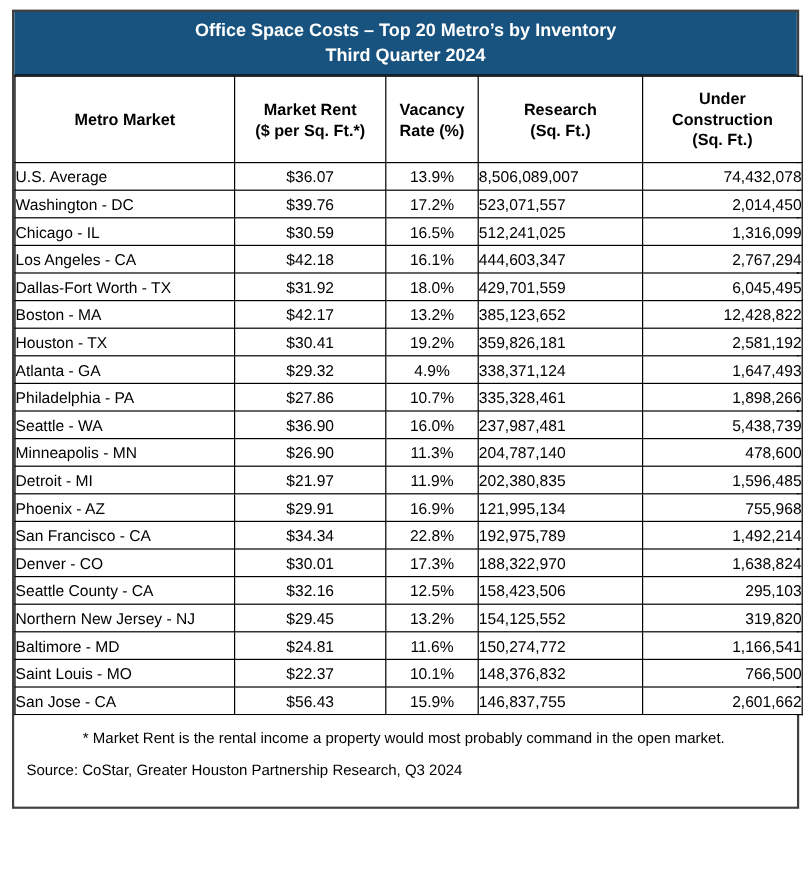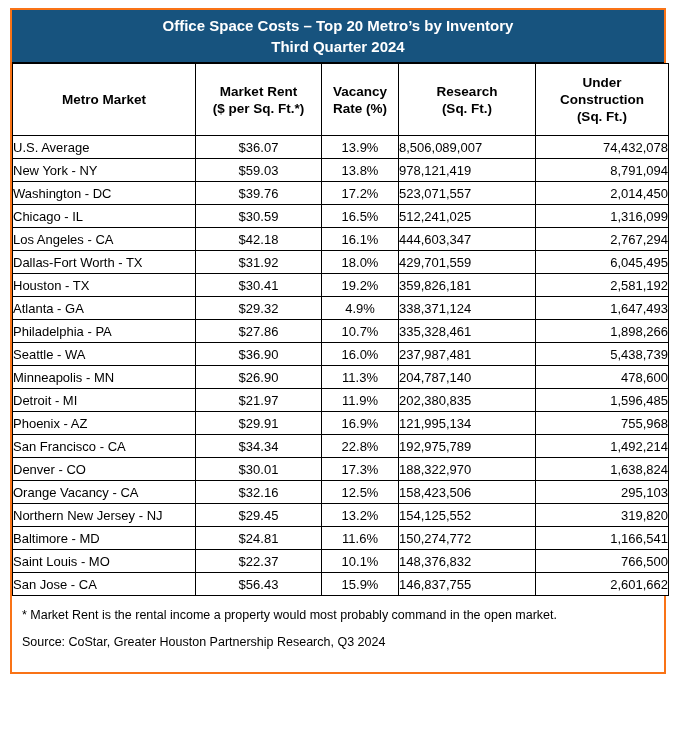--- a/index.html
+++ b/index.html
@@ -12,21 +12,21 @@
   .page {
     width: 676px;
     height: 729px;
     box-sizing: border-box;
     padding: 8px 10px;
     background: #ffffff;
   }
   .exhibit {
     width: 656px;
     box-sizing: border-box;
-    border: 2px solid #f97316;
+    border: 2px solid #404040;
     background: #ffffff;
   }
   .title-bar {
     height: 53px;
     box-sizing: border-box;
     background: #17537E;
     border-bottom: 1px solid #000000;
     color: #ffffff;
     font-weight: bold;
     font-size: 15px;
@@ -73,21 +73,21 @@
   td.c4 { text-align: right; padding-right: 35px; }
   tr.highlight td { background: #D9D9D9; }
   .footnotes {
     box-sizing: border-box;
     height: 76px;
     padding: 12px 10px 0 10px;
     font-size: 12.5px;
     line-height: 15px;
     background: #ffffff;
   }
-  .footnotes .note { margin-bottom: 12px; }
+  .footnotes .note { margin-bottom: 12px; margin-left: 47px; }
 </style>
 </head>
 <body>
 
 <div class="page">
   <div class="exhibit">
 
     <div class="title-bar">
       <div>Office Space Costs – Top 20 Metro’s by Inventory</div>
       <div>Third Quarter 2024</div>
@@ -117,27 +117,20 @@
       </thead>
       <tbody id="table-body">
           <tr class="highlight">
             <td class="c0">U.S. Average</td>
             <td class="c1">$36.07</td>
             <td class="c2">13.9%</td>
             <td class="c3">8,506,089,007</td>
             <td class="c4">74,432,078</td>
           </tr>
           <tr>
-            <td class="c0">New York - NY</td>
-            <td class="c1">$59.03</td>
-            <td class="c2">13.8%</td>
-            <td class="c3">978,121,419</td>
-            <td class="c4">8,791,094</td>
-          </tr>
-          <tr>
             <td class="c0">Washington - DC</td>
             <td class="c1">$39.76</td>
             <td class="c2">17.2%</td>
             <td class="c3">523,071,557</td>
             <td class="c4">2,014,450</td>
           </tr>
           <tr>
             <td class="c0">Chicago - IL</td>
             <td class="c1">$30.59</td>
             <td class="c2">16.5%</td>
@@ -150,20 +143,27 @@
             <td class="c2">16.1%</td>
             <td class="c3">444,603,347</td>
             <td class="c4">2,767,294</td>
           </tr>
           <tr>
             <td class="c0">Dallas-Fort Worth - TX</td>
             <td class="c1">$31.92</td>
             <td class="c2">18.0%</td>
             <td class="c3">429,701,559</td>
             <td class="c4">6,045,495</td>
+          </tr>
+          <tr>
+            <td class="c0">Boston - MA</td>
+            <td class="c1">$42.17</td>
+            <td class="c2">13.2%</td>
+            <td class="c3">385,123,652</td>
+            <td class="c4">12,428,822</td>
           </tr>
           <tr class="highlight">
             <td class="c0">Houston - TX</td>
             <td class="c1">$30.41</td>
             <td class="c2">19.2%</td>
             <td class="c3">359,826,181</td>
             <td class="c4">2,581,192</td>
           </tr>
           <tr>
             <td class="c0">Atlanta - GA</td>
@@ -215,21 +215,21 @@
             <td class="c4">1,492,214</td>
           </tr>
           <tr>
             <td class="c0">Denver - CO</td>
             <td class="c1">$30.01</td>
             <td class="c2">17.3%</td>
             <td class="c3">188,322,970</td>
             <td class="c4">1,638,824</td>
           </tr>
           <tr>
-            <td class="c0">Orange Vacancy - CA</td>
+            <td class="c0">Seattle County - CA</td>
             <td class="c1">$32.16</td>
             <td class="c2">12.5%</td>
             <td class="c3">158,423,506</td>
             <td class="c4">295,103</td>
           </tr>
           <tr>
             <td class="c0">Northern New Jersey - NJ</td>
             <td class="c1">$29.45</td>
             <td class="c2">13.2%</td>
             <td class="c3">154,125,552</td>

